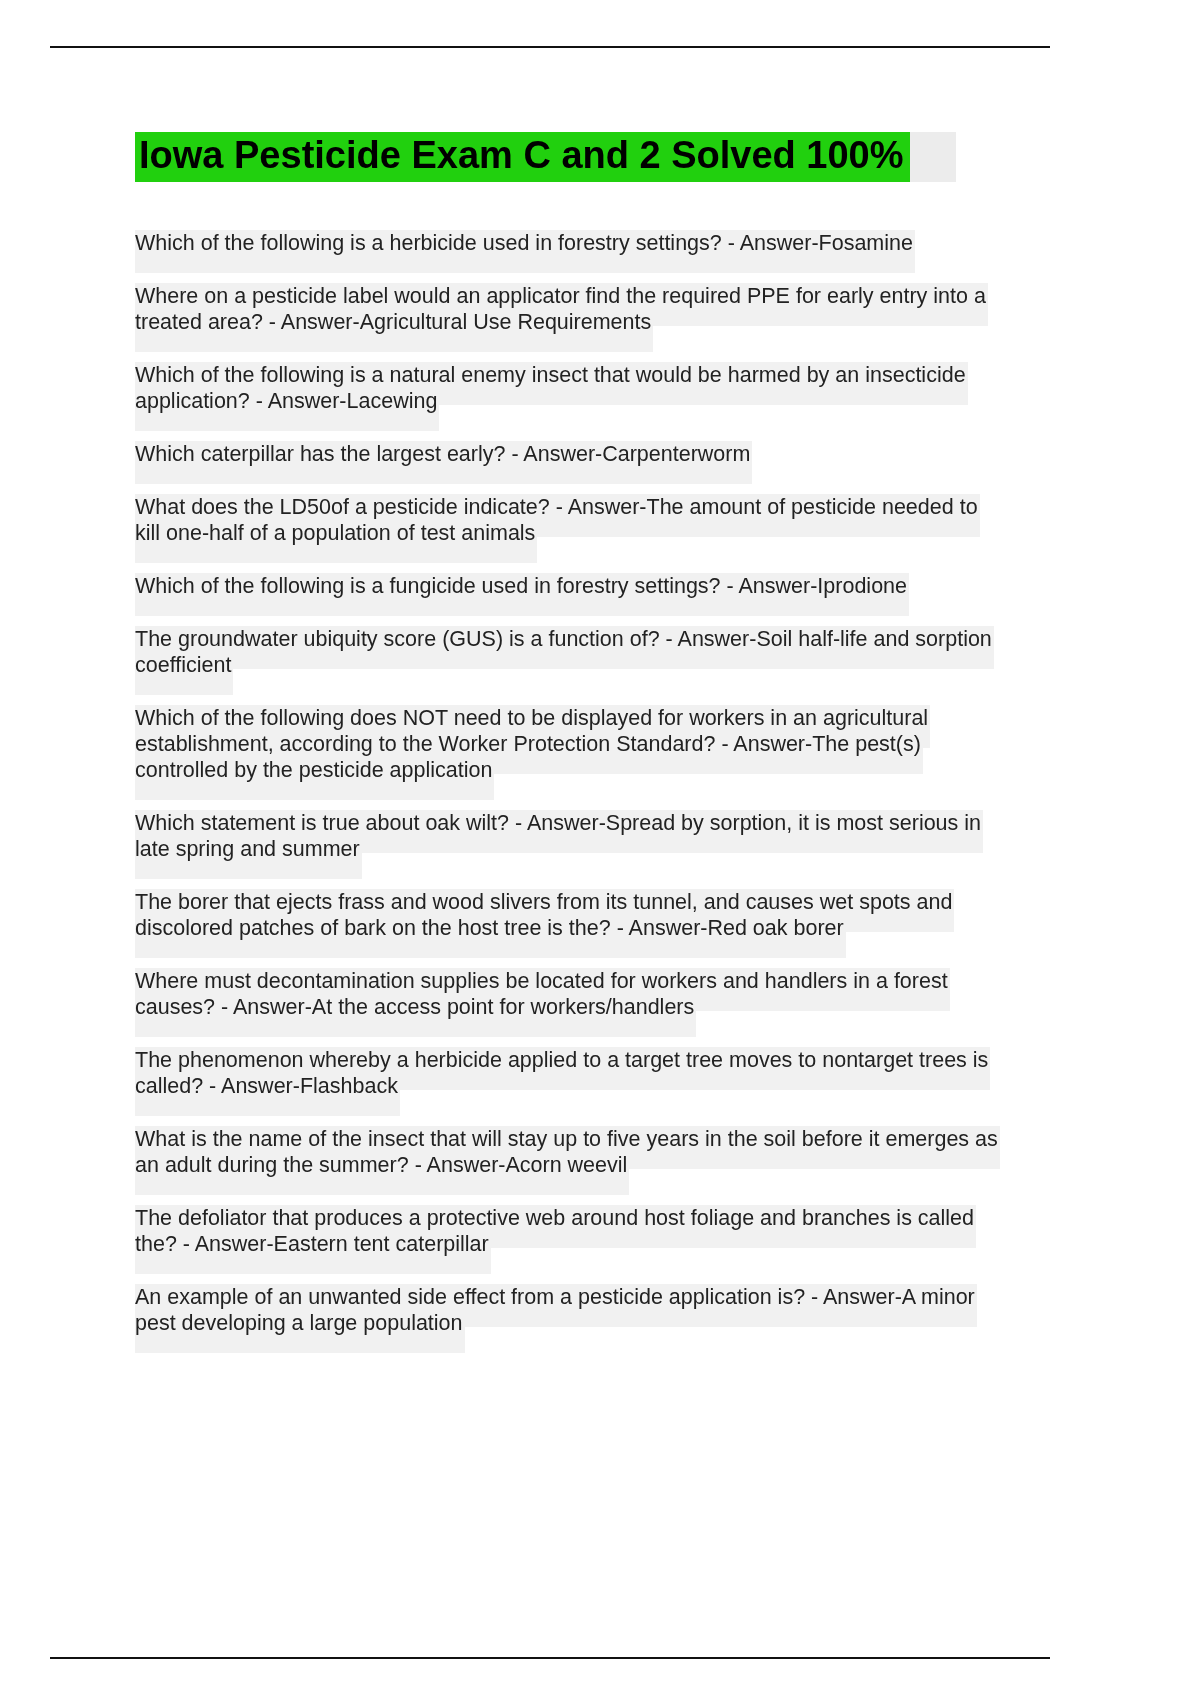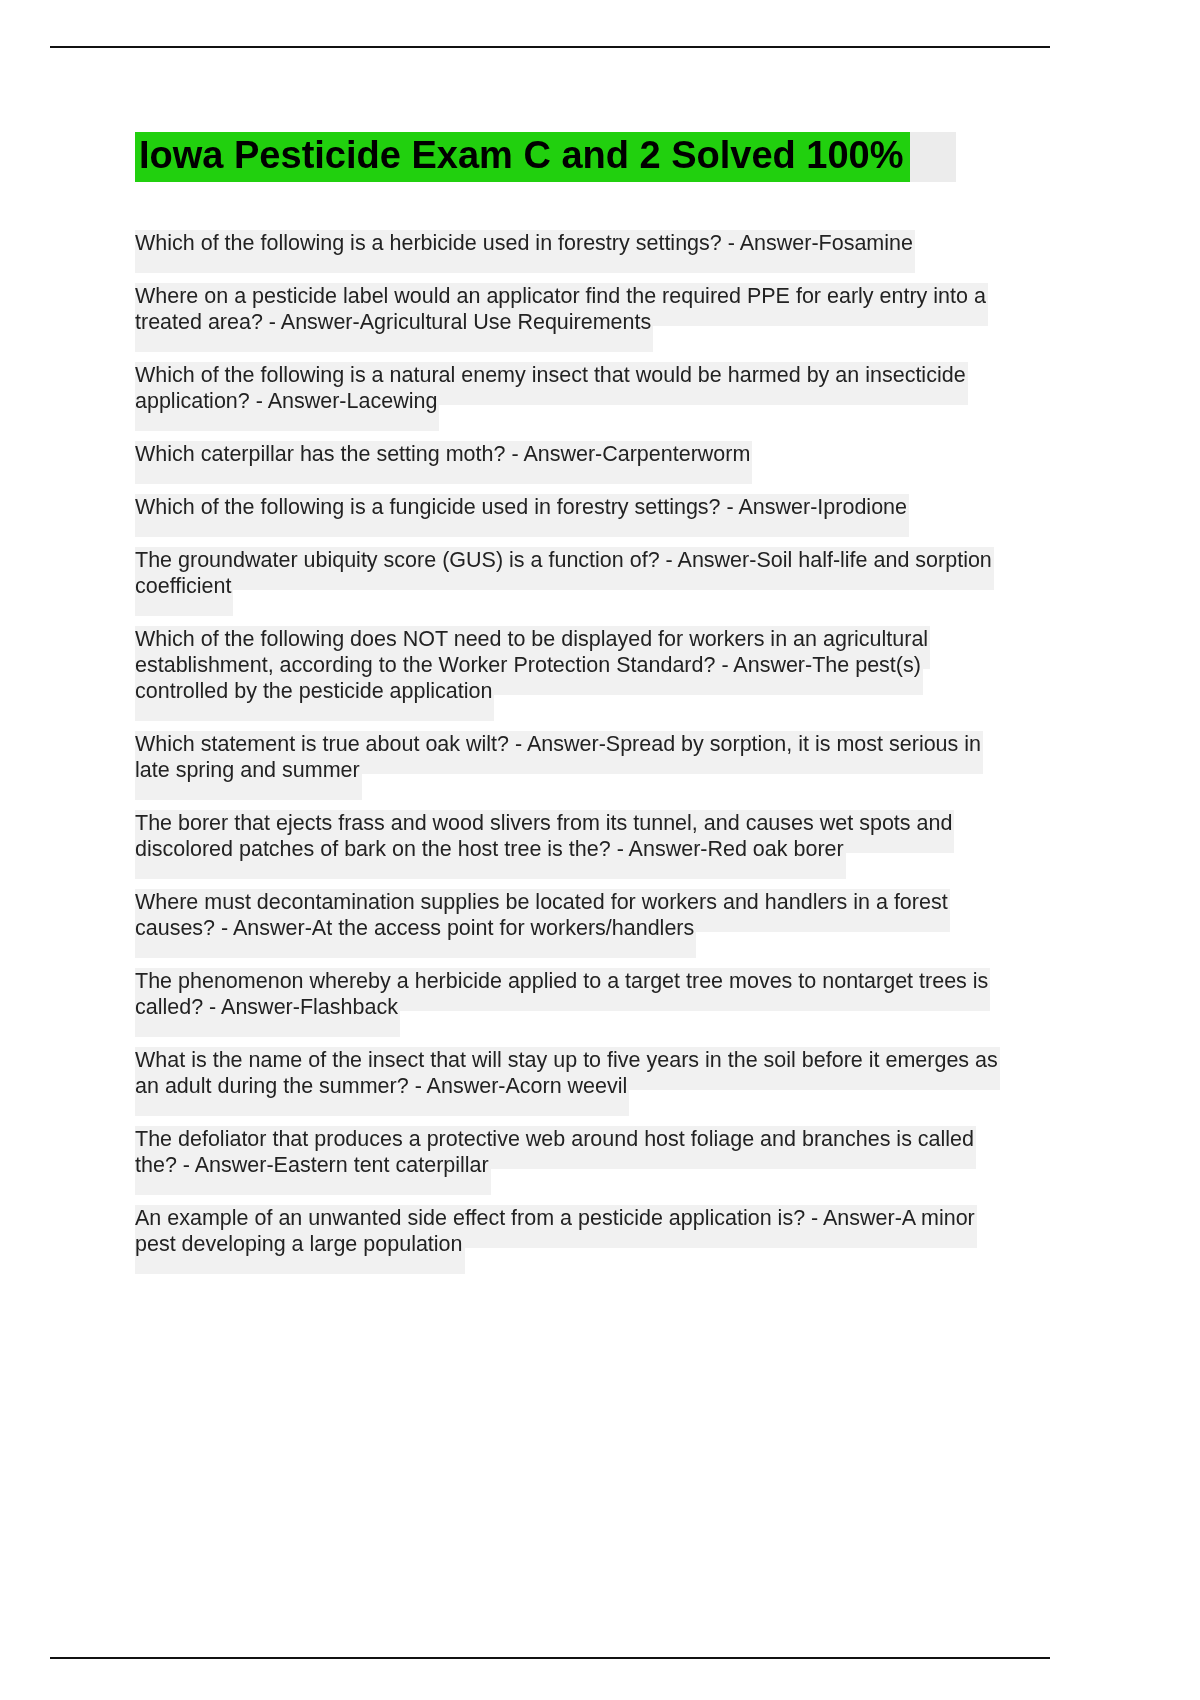--- a/index.html
+++ b/index.html
@@ -73,21 +73,22 @@
 
   <div class="content">
     <div class="title-row">
       <h1 class="title">Iowa Pesticide Exam C and 2 Solved 100%</h1>
       <div class="title-tail"></div>
     </div>
 
     <p class="qa"><span class="hl">Which of the following is a herbicide used in forestry settings? - Answer-Fosamine</span></p>
     <p class="qa"><span class="hl">Where on a pesticide label would an applicator find the required PPE for early entry into a treated area? - Answer-Agricultural Use Requirements</span></p>
     <p class="qa"><span class="hl">Which of the following is a natural enemy insect that would be harmed by an insecticide application? - Answer-Lacewing</span></p>
-    <p class="qa"><span class="hl">Which caterpillar has the setting moth? - Answer-Carpenterworm</span></p>
+    <p class="qa"><span class="hl">Which caterpillar has the largest early? - Answer-Carpenterworm</span></p>
+    <p class="qa"><span class="hl">What does the LD50of a pesticide indicate? - Answer-The amount of pesticide needed to kill one-half of a population of test animals</span></p>
     <p class="qa"><span class="hl">Which of the following is a fungicide used in forestry settings? - Answer-Iprodione</span></p>
     <p class="qa"><span class="hl">The groundwater ubiquity score (GUS) is a function of? - Answer-Soil half-life and sorption coefficient</span></p>
     <p class="qa"><span class="hl">Which of the following does NOT need to be displayed for workers in an agricultural establishment, according to the Worker Protection Standard? - Answer-The pest(s) controlled by the pesticide application</span></p>
     <p class="qa"><span class="hl">Which statement is true about oak wilt? - Answer-Spread by sorption, it is most serious in late spring and summer</span></p>
     <p class="qa"><span class="hl">The borer that ejects frass and wood slivers from its tunnel, and causes wet spots and discolored patches of bark on the host tree is the? - Answer-Red oak borer</span></p>
     <p class="qa"><span class="hl">Where must decontamination supplies be located for workers and handlers in a forest causes? - Answer-At the access point for workers/handlers</span></p>
     <p class="qa"><span class="hl">The phenomenon whereby a herbicide applied to a target tree moves to nontarget trees is called? - Answer-Flashback</span></p>
     <p class="qa"><span class="hl">What is the name of the insect that will stay up to five years in the soil before it emerges as an adult during the summer? - Answer-Acorn weevil</span></p>
     <p class="qa"><span class="hl">The defoliator that produces a protective web around host foliage and branches is called the? - Answer-Eastern tent caterpillar</span></p>
     <p class="qa"><span class="hl">An example of an unwanted side effect from a pesticide application is? - Answer-A minor pest developing a large population</span></p>

